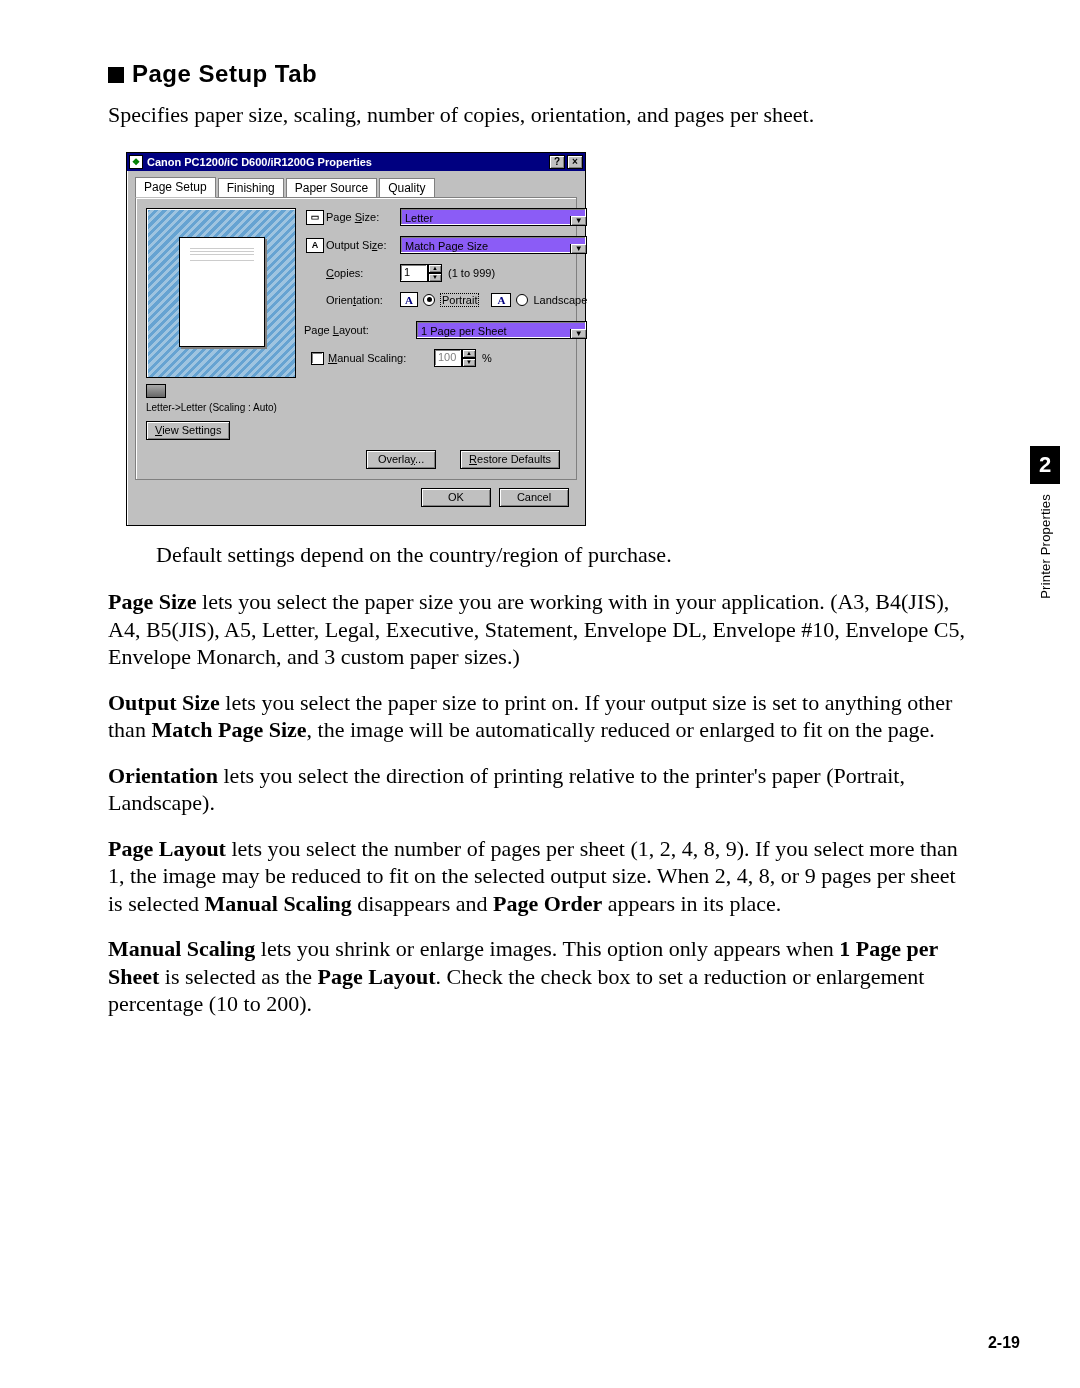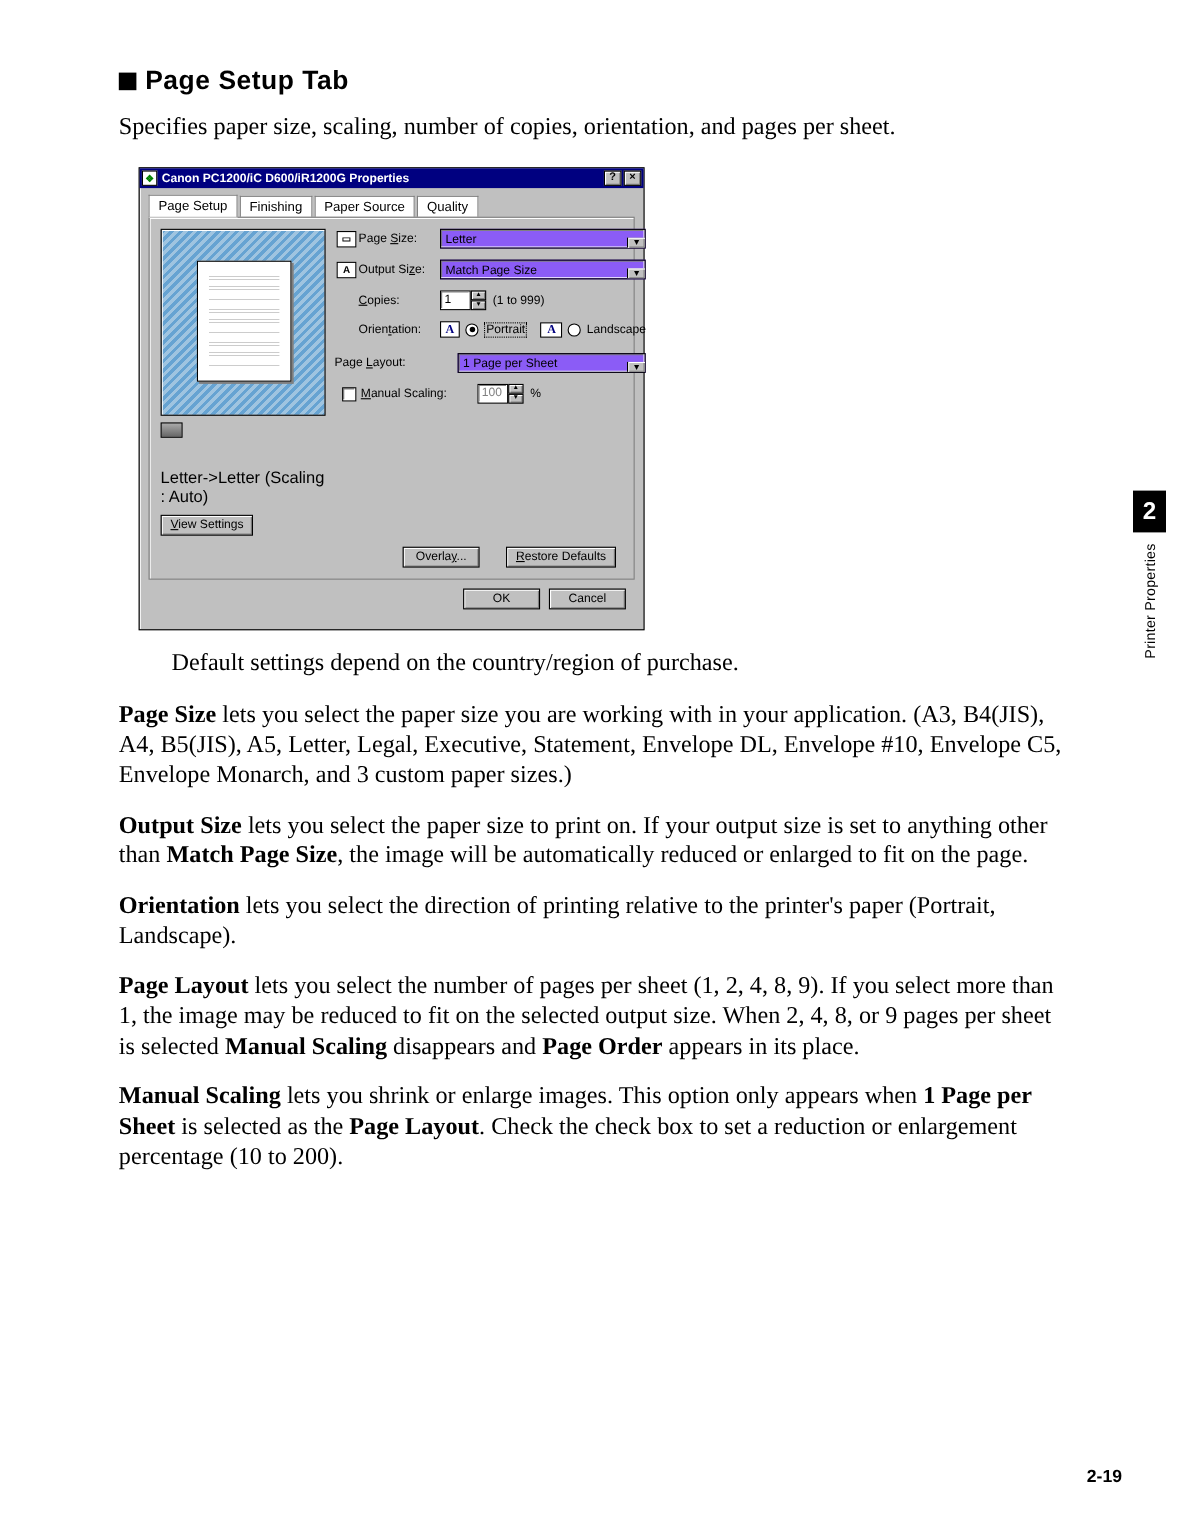--- a/index.html
+++ b/index.html
@@ -126,21 +126,21 @@
     position: absolute; inset: 10px;
     background: repeating-linear-gradient(#000 0 0.5px, transparent 0.5px 3px);
     opacity: 0.2;
   }
   .tray-icon {
     width: 20px; height: 14px;
     margin-top: 6px;
     background: linear-gradient(#aaa,#666);
     border: 1px solid #000;
   }
-  .status-text { font-size: 15px; margin-top: 28px; }
+  .status-text { font-size: 10px; margin-top: 4px; }
   .btn {
     display: inline-block;
     background: #c0c0c0;
     border: 1px solid #000;
     box-shadow: inset 1px 1px 0 #fff, inset -1px -1px 0 #808080;
     padding: 2px 8px 3px 8px;
     font-size: 11px;
     text-align: center;
   }
   .fields-col { flex: 1; padding-left: 8px; }

